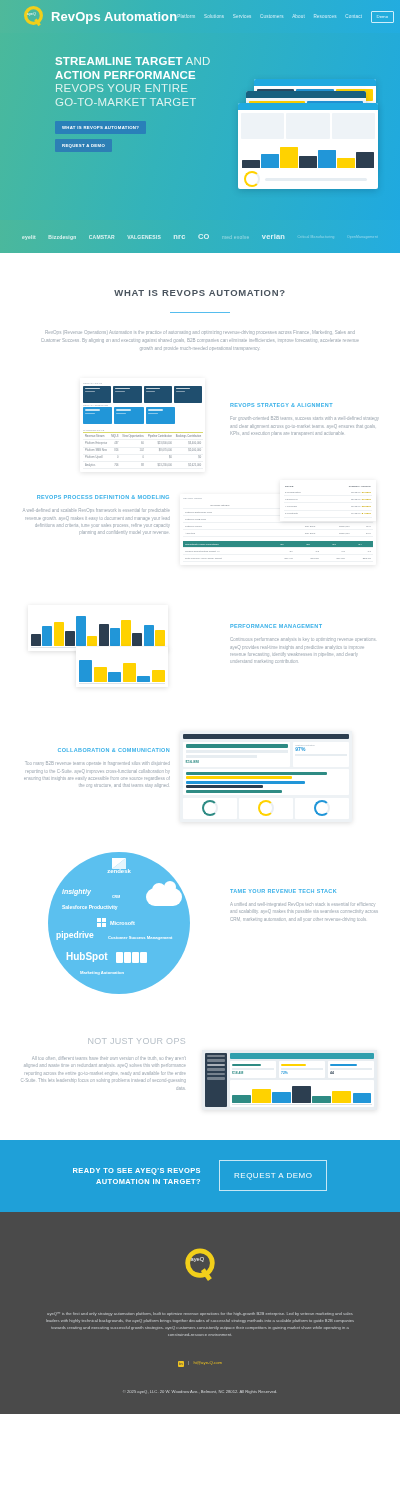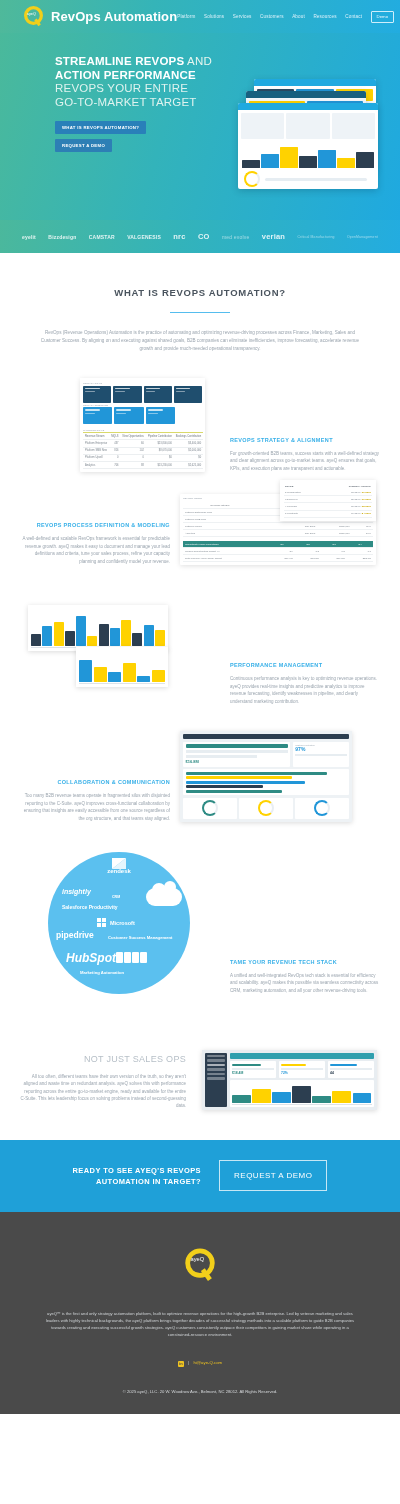--- a/index.html
+++ b/index.html
@@ -101,21 +101,21 @@
     margin-top:16px; font-size:4.6px; line-height:7.6px; color:#9aa4ae;
   }
 
   
   .section { position:relative; padding:0 10px; }
   .sec-title {
     color:#38b0e8; font-size:5.5px; font-weight:bold; letter-spacing:.35px;
     margin-bottom:7px;
   }
   .sec-body { font-size:4.5px; line-height:7.4px; color:#9aa4ae; }
-  .row { display:flex; align-items:flex-end; }
+  .row { display:flex; align-items:flex-start; }
   .col-txt { width:170px; padding:0 10px; }
   .col-img { flex:1; }
   .ta-right { text-align:right; }
 
   
   .shot { background:#fff; box-shadow:0 1px 5px rgba(0,0,0,.13); border-radius:1px; }
 
   
   .tbl { width:100%; border-collapse:collapse; }
   .tbl th, .tbl td {
@@ -180,21 +180,21 @@
   .c-sfp{ left:14px; top:52px; font-size:5px; font-weight:bold; line-height:6.5px; text-align:center;}
   .c-salesforce{ right:14px; top:40px; font-size:3.6px; color:#5bc0ef; font-weight:bold;}
   .sf-cloud{ position:absolute; right:8px; top:36px; width:36px; height:18px; background:#fff; border-radius:9px;}
   .sf-cloud:before{content:"";position:absolute;left:6px;top:-5px;width:14px;height:14px;background:#fff;border-radius:50%;}
   .sf-cloud:after{content:"";position:absolute;left:18px;top:-7px;width:12px;height:12px;background:#fff;border-radius:50%;}
   .c-microsoft{ left:62px; top:68px; font-size:5.5px; font-weight:bold;}
   .ms-sq{ position:absolute; left:49px; top:66px; width:9px; height:9px;}
   .ms-sq i{position:absolute;width:4px;height:4px;background:#fff;}
   .c-pipedrive{ left:8px; top:78px; font-size:8.5px; font-weight:bold;}
   .c-csm{ left:60px; top:83px; font-size:4.2px; font-weight:bold; line-height:5.6px; text-align:center;}
-  .c-hubspot{ left:18px; top:99px; font-size:12px; font-weight:bold;font-style:italic;}
+  .c-hubspot{ left:18px; top:99px; font-size:10px; font-weight:bold;}
   .c-ma{ left:32px; top:118px; font-size:4.2px; font-weight:bold; line-height:5.4px; text-align:center;}
   .zd-glyph{position:absolute;left:50%;top:3px;transform:translateX(-50%);width:14px;height:11px;}
 
   
   .exec { background:#fff; padding:0 10px; }
   .exec .kicker { font-size:9px; color:#b6bfc7; letter-spacing:.3px; }
   .exec h3 { font-size:9.5px; color:#4a545e; letter-spacing:.2px; line-height:12px; margin-top:2px; font-weight:bold;}
   .exec p { font-size:4.5px; line-height:7.4px; color:#9aa4ae; margin-top:9px; }
 
   
@@ -248,21 +248,21 @@
     <a href="#">About</a>
     <a href="#">Resources</a>
     <a href="#">Contact</a>
     <span class="demo-btn">Demo</span>
   </div>
 </div>
 
 <div class="hero">
   <div class="hero-inner">
     <h1>
-      <span>STREAMLINE REVOPS</span><span class="lt"> AND</span><br>
+      <span>STREAMLINE TARGET</span><span class="lt"> AND</span><br>
       <span>ACTION PERFORMANCE</span><br>
       <span class="ln3">REVOPS YOUR ENTIRE</span><br>
       <span class="ln4">GO-TO-MARKET TARGET</span>
     </h1>
     <div class="hero-btns">
       <span class="hero-btn">WHAT IS REVOPS AUTOMATION?</span>
       <span class="hero-btn b2">REQUEST A DEMO</span>
     </div>
   </div>
 
@@ -666,21 +666,21 @@
       <div class="sec-title">TAME YOUR REVENUE TECH STACK</div>
       <div class="sec-body">A unified and well-integrated RevOps tech stack is essential for efficiency and scalability. ayeQ makes this possible via seamless connectivity across CRM, marketing automation, and all your other revenue-driving tools.</div>
     </div>
   </div>
 </div>
 
 <div class="section" style="margin-top:42px">
   <div class="row">
     <div class="col-txt ta-right" style="width:186px">
       <div class="exec" style="padding:0">
-        <div class="kicker">NOT JUST SALES OPS</div>
+        <div class="kicker">NOT JUST YOUR OPS</div>
         <p>All too often, different teams have their own version of the truth, so they aren't aligned and waste time on redundant analysis. ayeQ solves this with performance reporting across the entire go-to-market engine, ready and available for the entire C-Suite. This lets leadership focus on solving problems instead of second-guessing data.</p>
       </div>
     </div>
     <div class="col-img" style="padding-left:6px;padding-right:10px;padding-top:14px">
       <div class="dash" style="width:175px;background:#e8edf1">
         <div style="display:flex;gap:2.5px">
           <div style="width:22px;background:#2c3e50;border-radius:1px;padding:2px;display:flex;flex-direction:column;gap:2px">
             <div style="height:2.5px;background:rgba(255,255,255,.35);border-radius:1px"></div>
             <div style="height:2.5px;background:rgba(255,255,255,.35);border-radius:1px"></div>
             <div style="height:2.5px;background:rgba(255,255,255,.6);border-radius:1px"></div>

